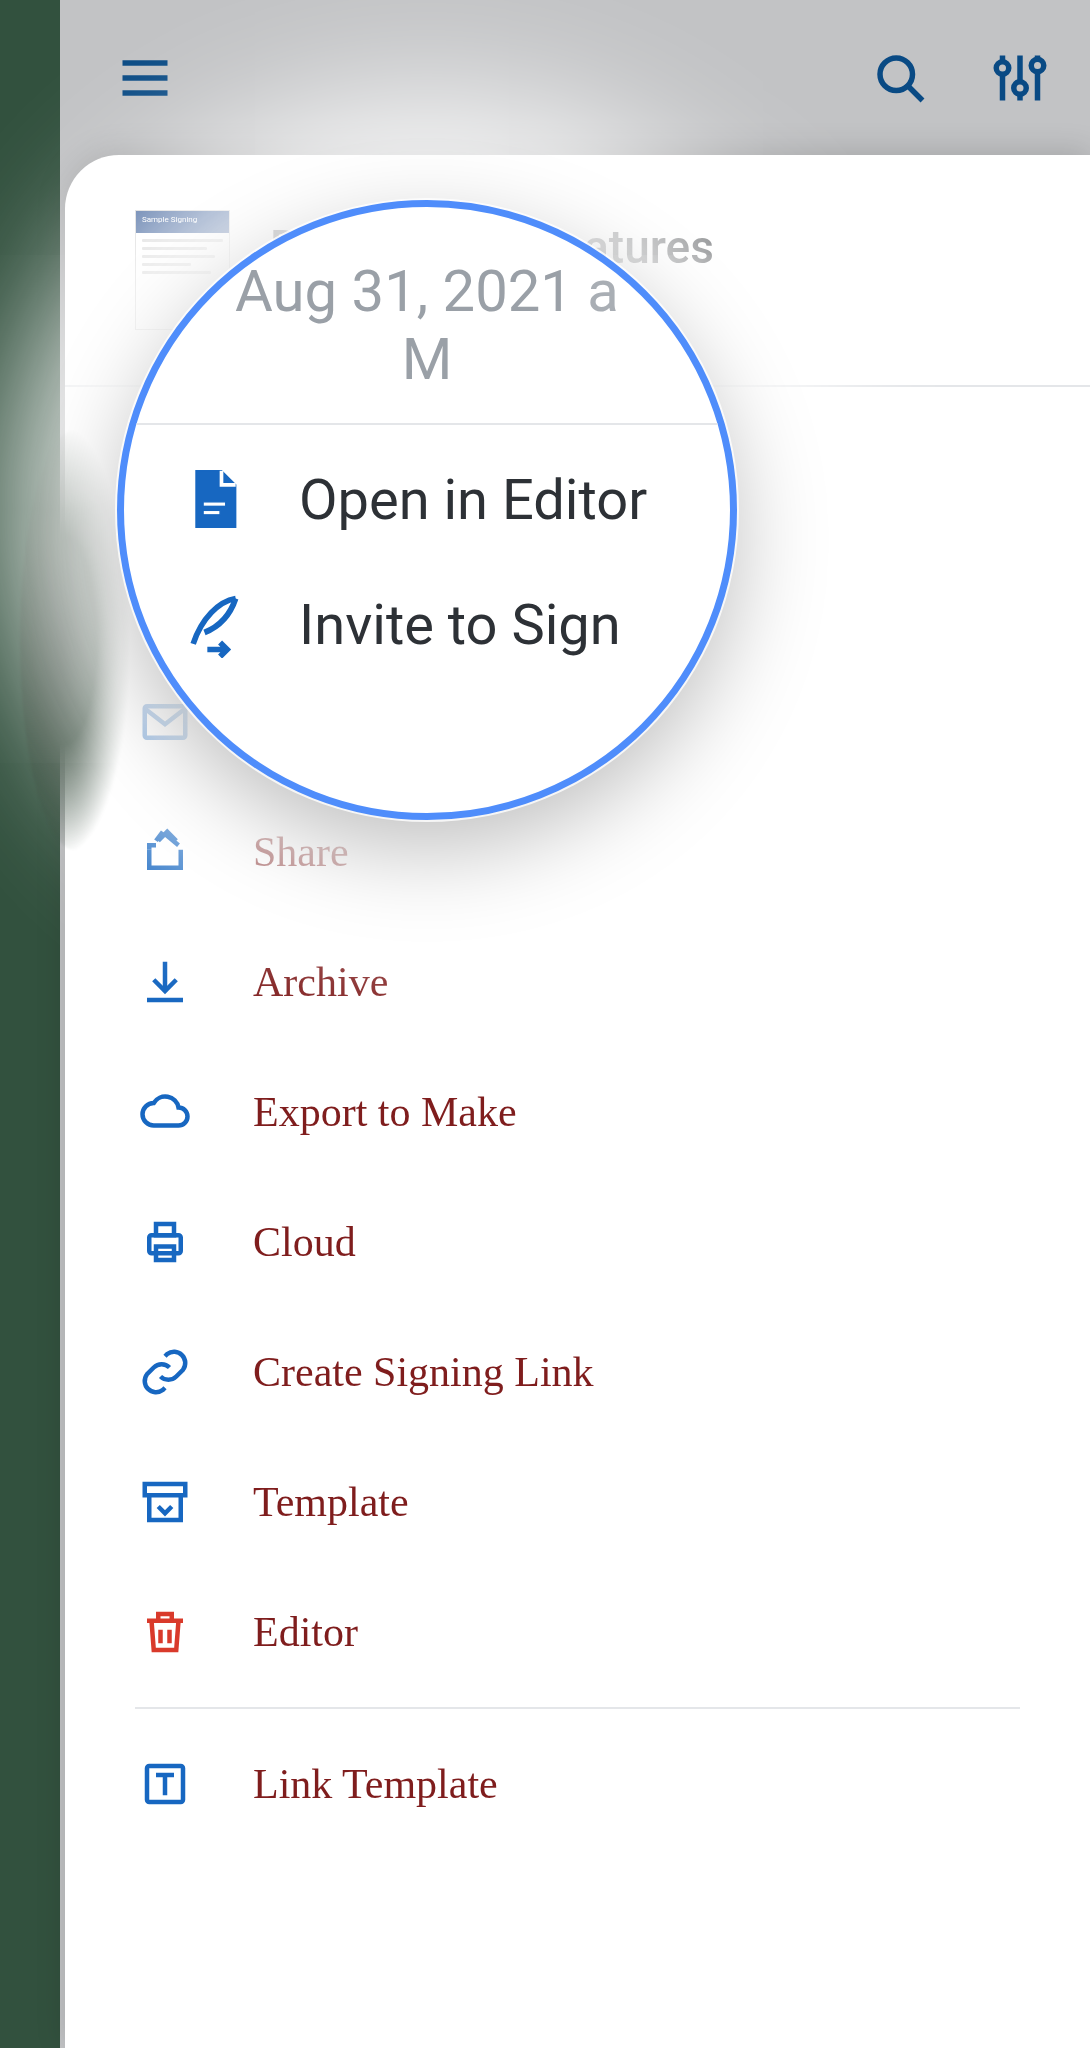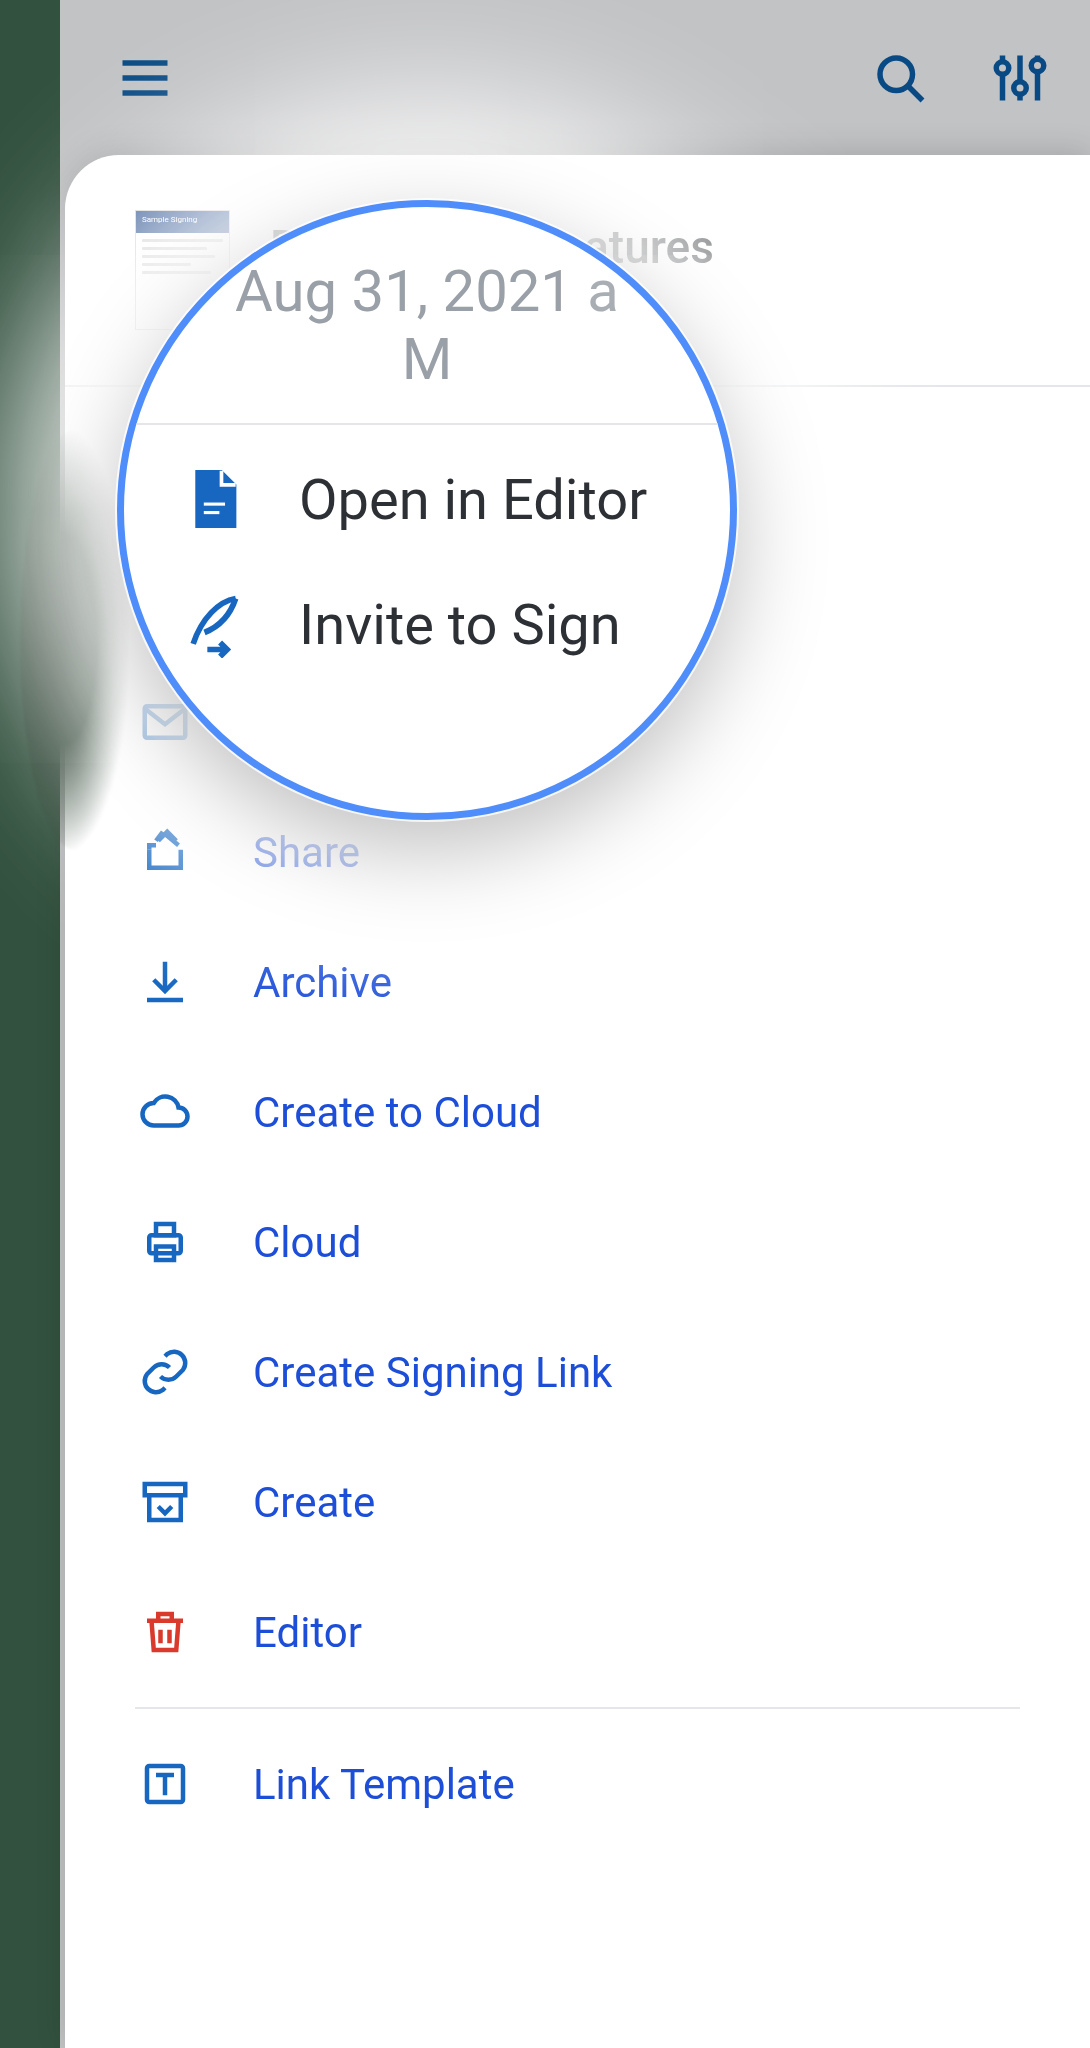--- a/index.html
+++ b/index.html
@@ -17,21 +17,21 @@
   .thumb-bar { height: 22px; background: #274e8e; padding: 4px 6px; font-size: 8px; color: #fff; }
   .thumb-body { flex: 1; padding: 6px; }
   .thumb-line { height: 3px; background: #d0d0d0; margin-bottom: 5px; border-radius: 1px; }
   .sheet-title-wrap { flex: 1; }
   .sheet-title { font-size: 46px; font-weight: 500; color: #2c2f33; }
   .sheet-sub { font-size: 34px; color: #8a8f96; margin-top: 6px; }
   .menu { padding: 10px 0 0 0; }
   .menu-item { display: flex; align-items: center; height: 130px; padding: 0 60px 0 70px; gap: 58px; }
   .mi-icon { width: 60px; height: 60px; display: flex; align-items: center; justify-content: center; color: #1767c1; }
   .mi-icon.red { color: #d93a2b; }
-  .mi-label { font-size: 42px; color: #1d4ed8; }
+  .mi-label { font-size: 42px; color: #7f1d1d; font-family: Liberation Serif, serif; }
   .divider { height: 2px; background: #e4e6e9; margin: 10px 70px; }
   
   .mag { position: absolute; left: 117px; top: 200px; width: 620px; height: 620px; border: 7px solid #4f8dfb; border-radius: 50%; background: #ffffff; box-shadow: 0 0 0 2px rgba(255,255,255,0.8), 0 30px 90px rgba(0,0,0,0.25), 0 0 140px 100px rgba(255,255,255,0.95); overflow: hidden; display: flex; flex-direction: column; align-items: flex-end; }
   .mag-sub { font-size: 58px; color: #9aa0a7; margin-top: 50px; text-align: center; width: 100%; }
   .mag-divider { width: 620px; height: 2px; background: #e4e6e9; margin-top: 30px; }
   .mag-item { display: flex; align-items: center; width: 100%; padding: 40px 55px 30px 55px; gap: 50px; }
   .mag-icon { width: 70px; height: 70px; color: #1767c1; flex-shrink: 0; }
   .mag-label { font-size: 56px; color: #2d3136; }
   
   .blob { position: absolute; left: 20px; top: 430px; width: 110px; height: 420px; background: radial-gradient(ellipse at 40% 50%, #25362a 0%, #2a4030 35%, rgba(42,64,48,0) 72%); border-radius: 50%; filter: blur(1px); }
@@ -156,21 +156,21 @@
       </span>
       <span class="mi-label">Archive</span>
     </div>
 
     <div class="menu-item">
       <span class="mi-icon">
         <svg viewBox="0 0 24 24" width="54" height="54" fill="none" stroke="currentColor" stroke-width="2">
             <path d="M7 18a5 5 0 010-10 6 6 0 0111 2 4 4 0 010 8H7z"></path>
           </svg>
       </span>
-      <span class="mi-label">Create to Cloud</span>
+      <span class="mi-label">Export to Make</span>
     </div>
 
     <div class="menu-item">
       <span class="mi-icon">
         <svg viewBox="0 0 24 24" width="54" height="54" fill="none" stroke="currentColor" stroke-width="2">
             <rect x="5" y="9" width="14" height="8" rx="1"></rect>
             <rect x="8" y="4" width="8" height="5"></rect>
             <rect x="8" y="14" width="8" height="6"></rect>
           </svg>
       </span>
@@ -188,21 +188,21 @@
     </div>
 
     <div class="menu-item">
       <span class="mi-icon">
         <svg viewBox="0 0 24 24" width="54" height="54" fill="none" stroke="currentColor" stroke-width="2">
             <rect x="3" y="4" width="18" height="5"></rect>
             <path d="M5 9v11h14V9"></path>
             <path d="M9 14l3 3 3-3"></path>
           </svg>
       </span>
-      <span class="mi-label">Create</span>
+      <span class="mi-label">Template</span>
     </div>
 
     <div class="menu-item">
       <span class="mi-icon red">
         <svg viewBox="0 0 24 24" width="54" height="54" fill="none" stroke="currentColor" stroke-width="2">
             <path d="M4 7h16"></path>
             <path d="M9 7V4h6v3"></path>
             <path d="M6 7l1 13h10l1-13"></path>
             <line x1="10" y1="11" x2="10" y2="17"></line>
             <line x1="14" y1="11" x2="14" y2="17"></line>

